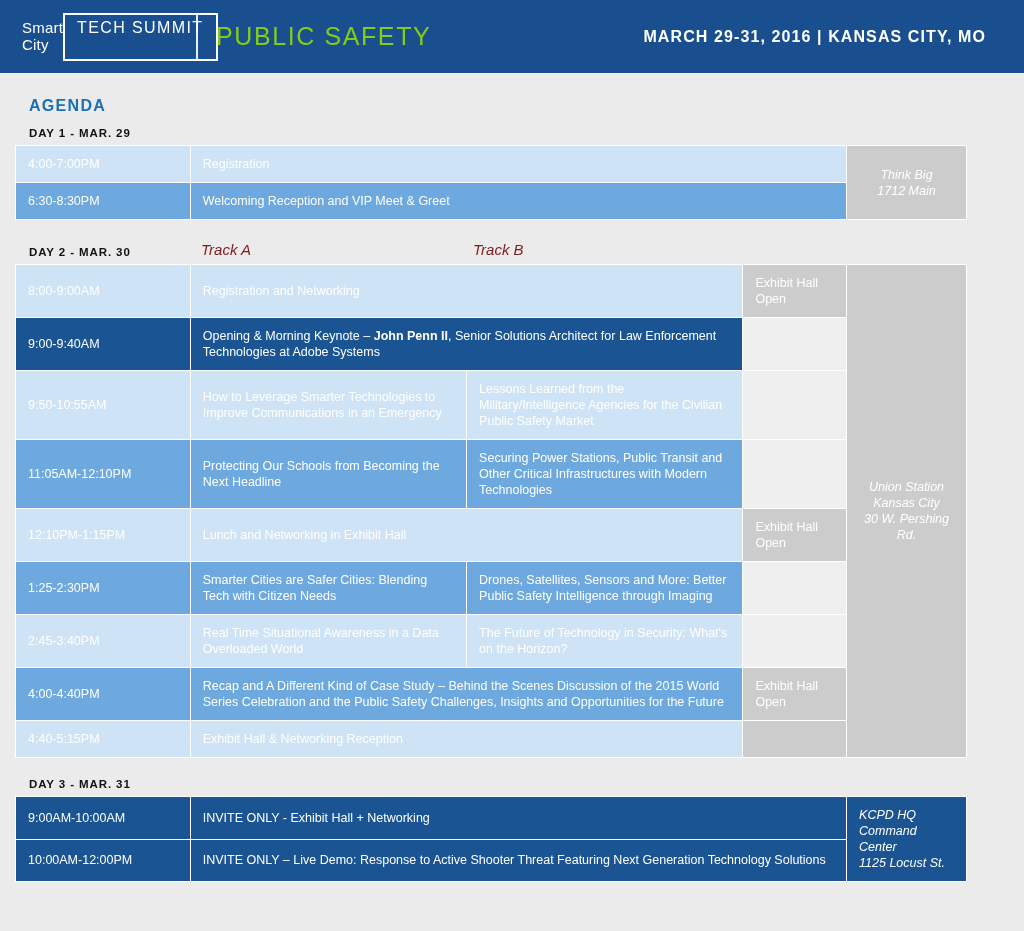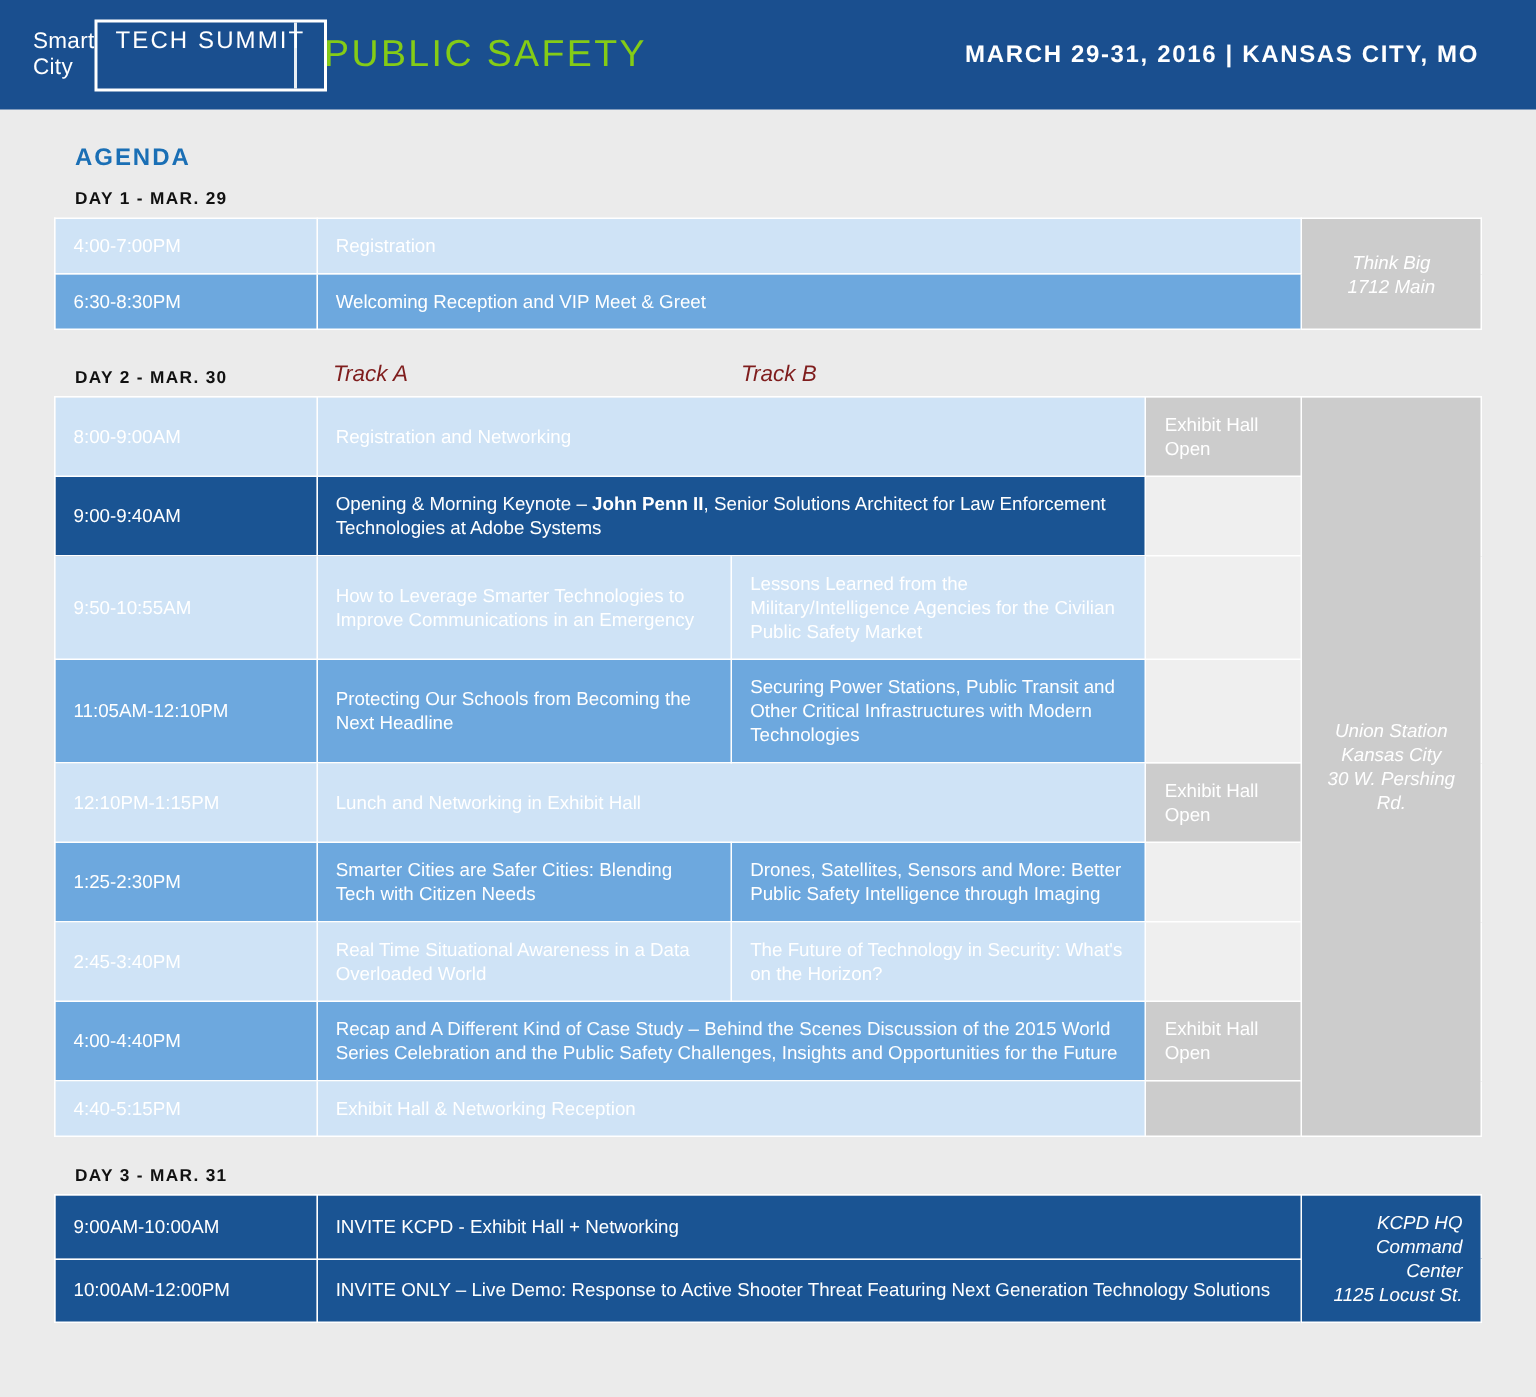--- a/index.html
+++ b/index.html
@@ -60,21 +60,21 @@
   .header-right {
     margin-left: auto;
     color: #ffffff;
     font-size: 16px;
     font-weight: bold;
     letter-spacing: 1.1px;
   }
 
   
   .page {
-    padding: 16px 36px 0 36px;
+    padding: 16px 36px 0 15px;
   }
   .agenda-title {
     color: #1a6fb5;
     font-size: 16px;
     font-weight: bold;
     letter-spacing: 1.3px;
     margin: 8px 0 12px 14px;
   }
   .day-label {
     color: #111111;
@@ -149,21 +149,21 @@
     color: #1a1a1a;
   }
   .nowrap-b { font-weight: bold; }
 
   .day3-wrap { margin-top: 20px; }
   td.d3 { background: #1a5493; color: #ffffff; }
   td.d3venue {
     background: #1a5493;
     color: #ffffff;
     font-style: italic;
-    text-align: right;
+    text-align: left;
     font-size: 12.5px;
     line-height: 16px;
   }
 </style>
 </head>
 <body>
 
 <div class="header">
   <div class="logo-block">
     <div class="logo-smart">Smart City</div>
@@ -287,21 +287,21 @@
       <colgroup>
         <col class="c-time">
           <col class="c-a">
           <col class="c-b">
           <col class="c-hall">
           <col class="c-venue">
       </colgroup>
       <tbody>
           <tr>
         <td class="d3 time">9:00AM-10:00AM</td>
-        <td class="d3" colspan="3">INVITE KCPD - Exhibit Hall + Networking</td>
+        <td class="d3" colspan="3">INVITE ONLY - Exhibit Hall + Networking</td>
         <td class="d3venue" rowspan="2"><span style="white-space:pre-line">KCPD HQ
 Command Center
 1125 Locust St.</span></td>
       </tr>
       <tr>
         <td class="d3 time">10:00AM-12:00PM</td>
         <td class="d3" colspan="3">INVITE ONLY – Live Demo: Response to Active Shooter Threat Featuring Next Generation Technology Solutions</td>
       </tr>
     </tbody>
       </table>

